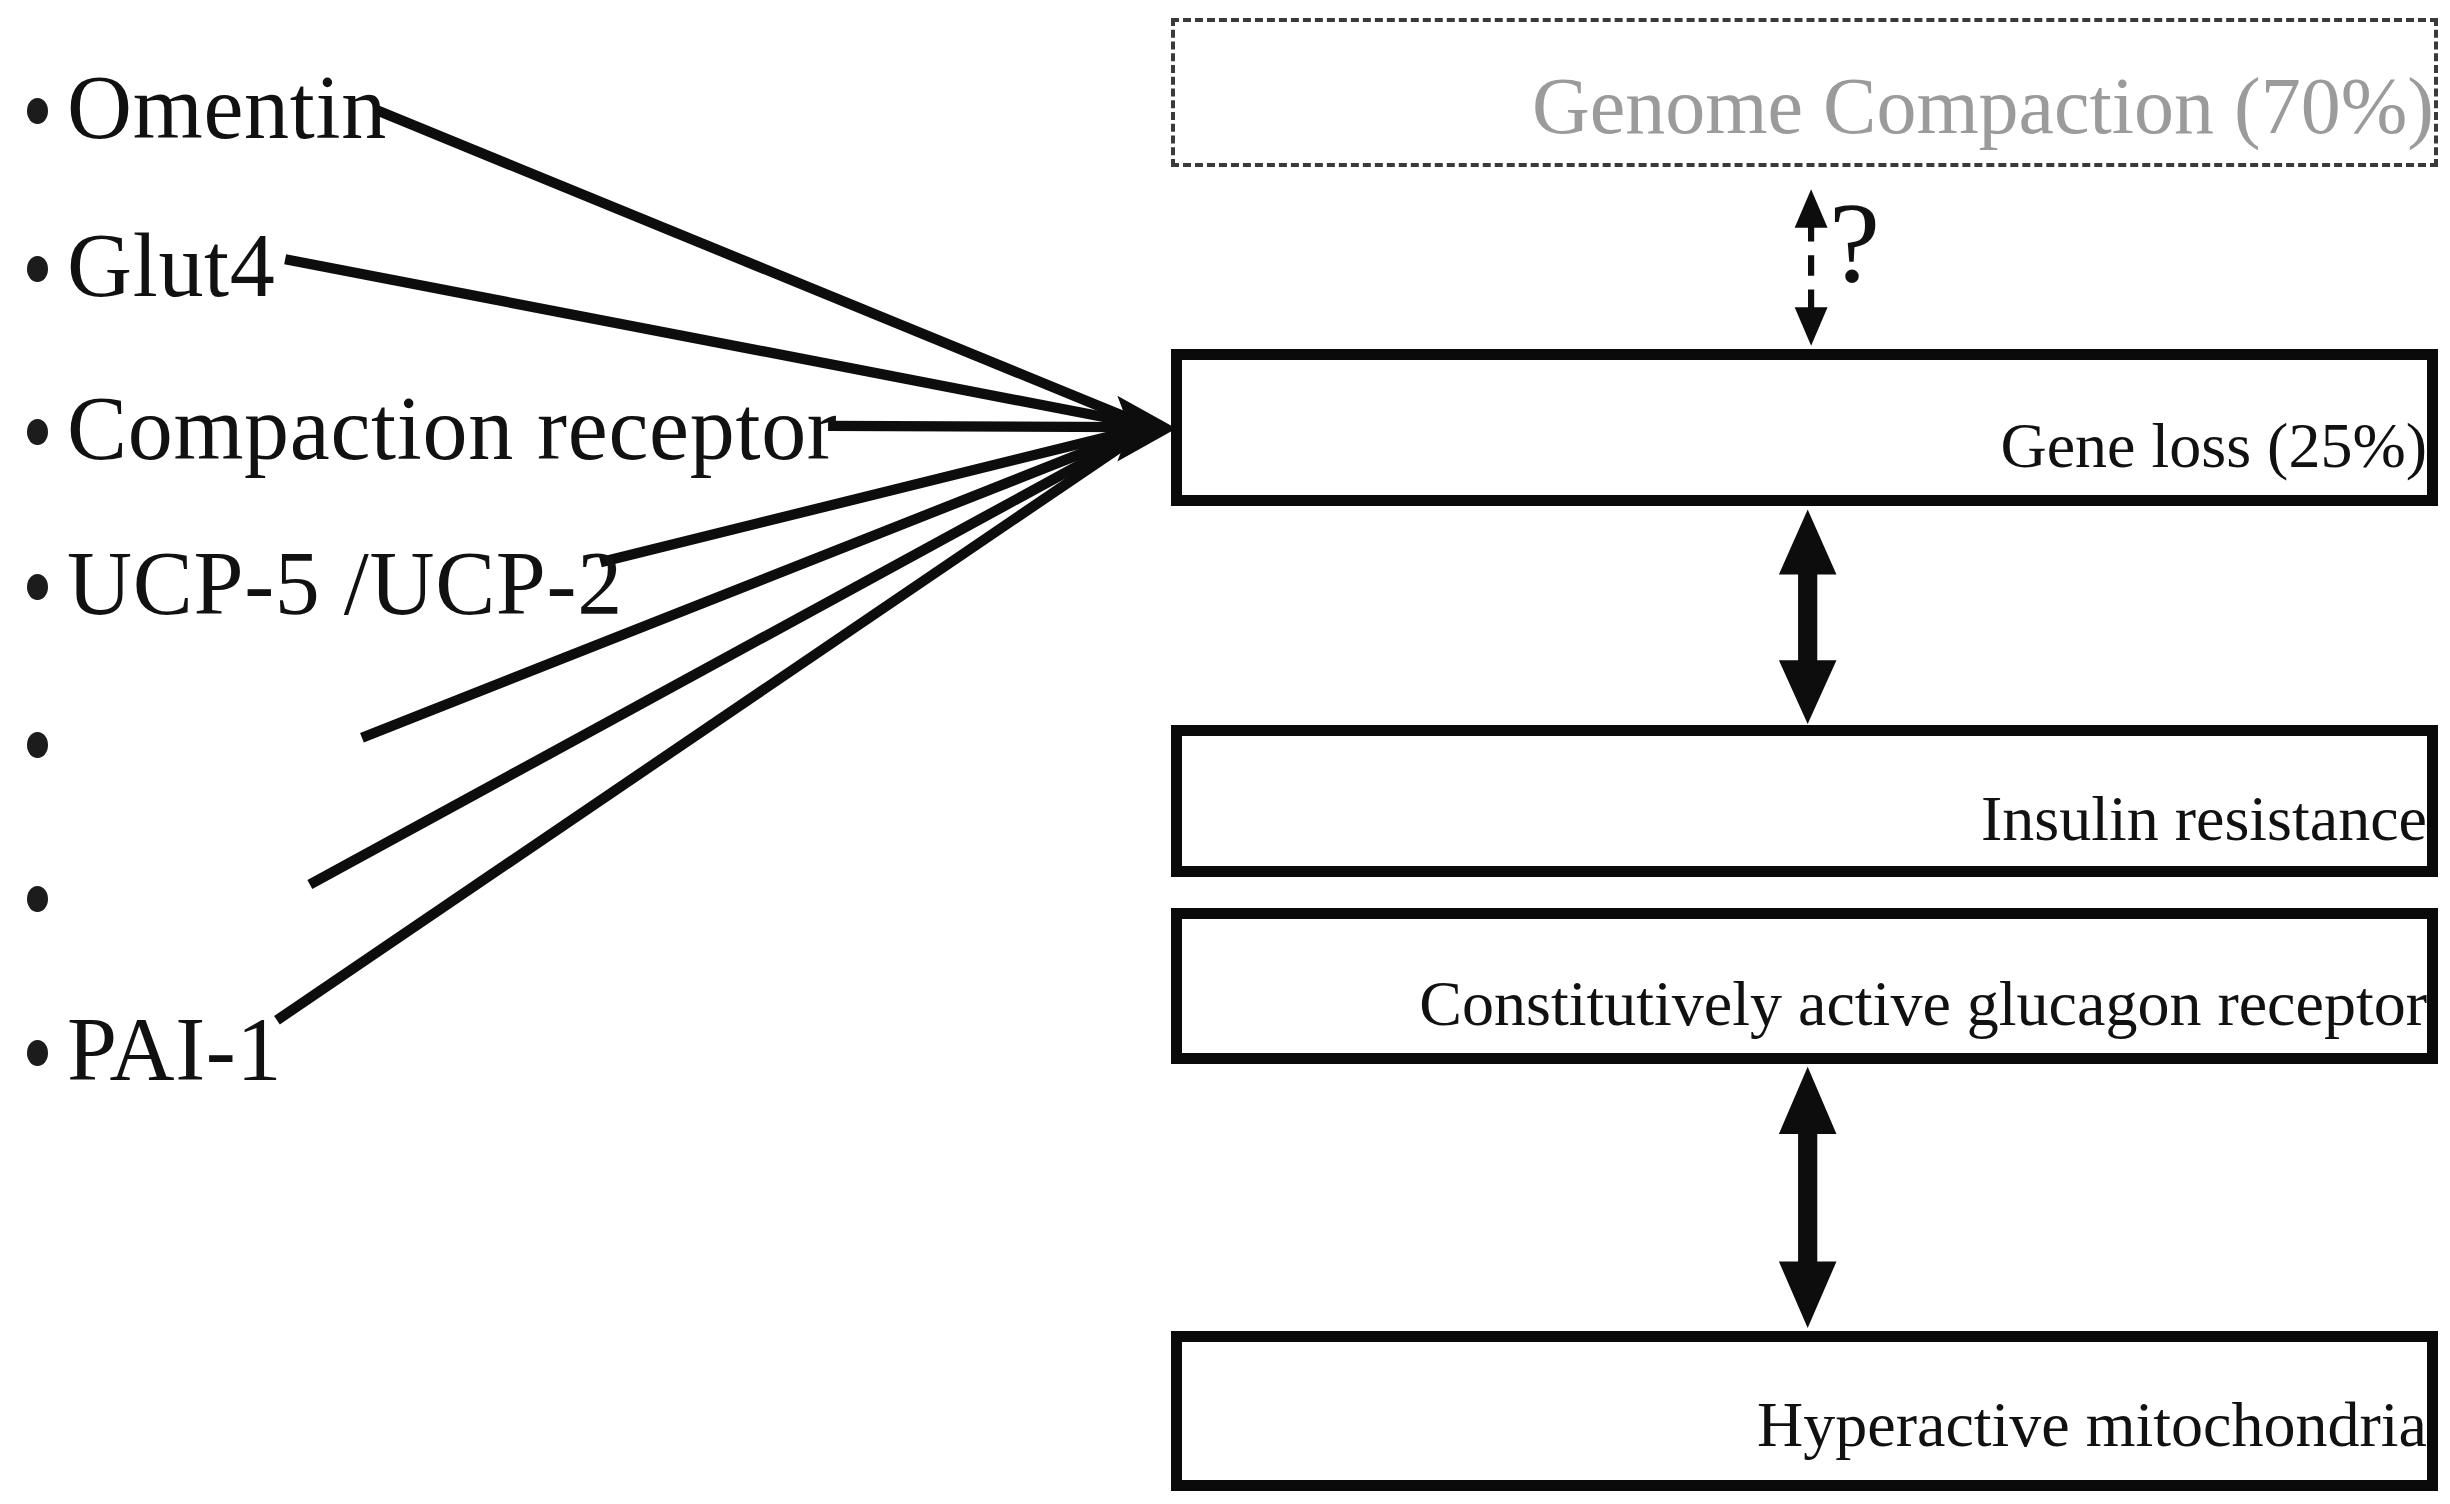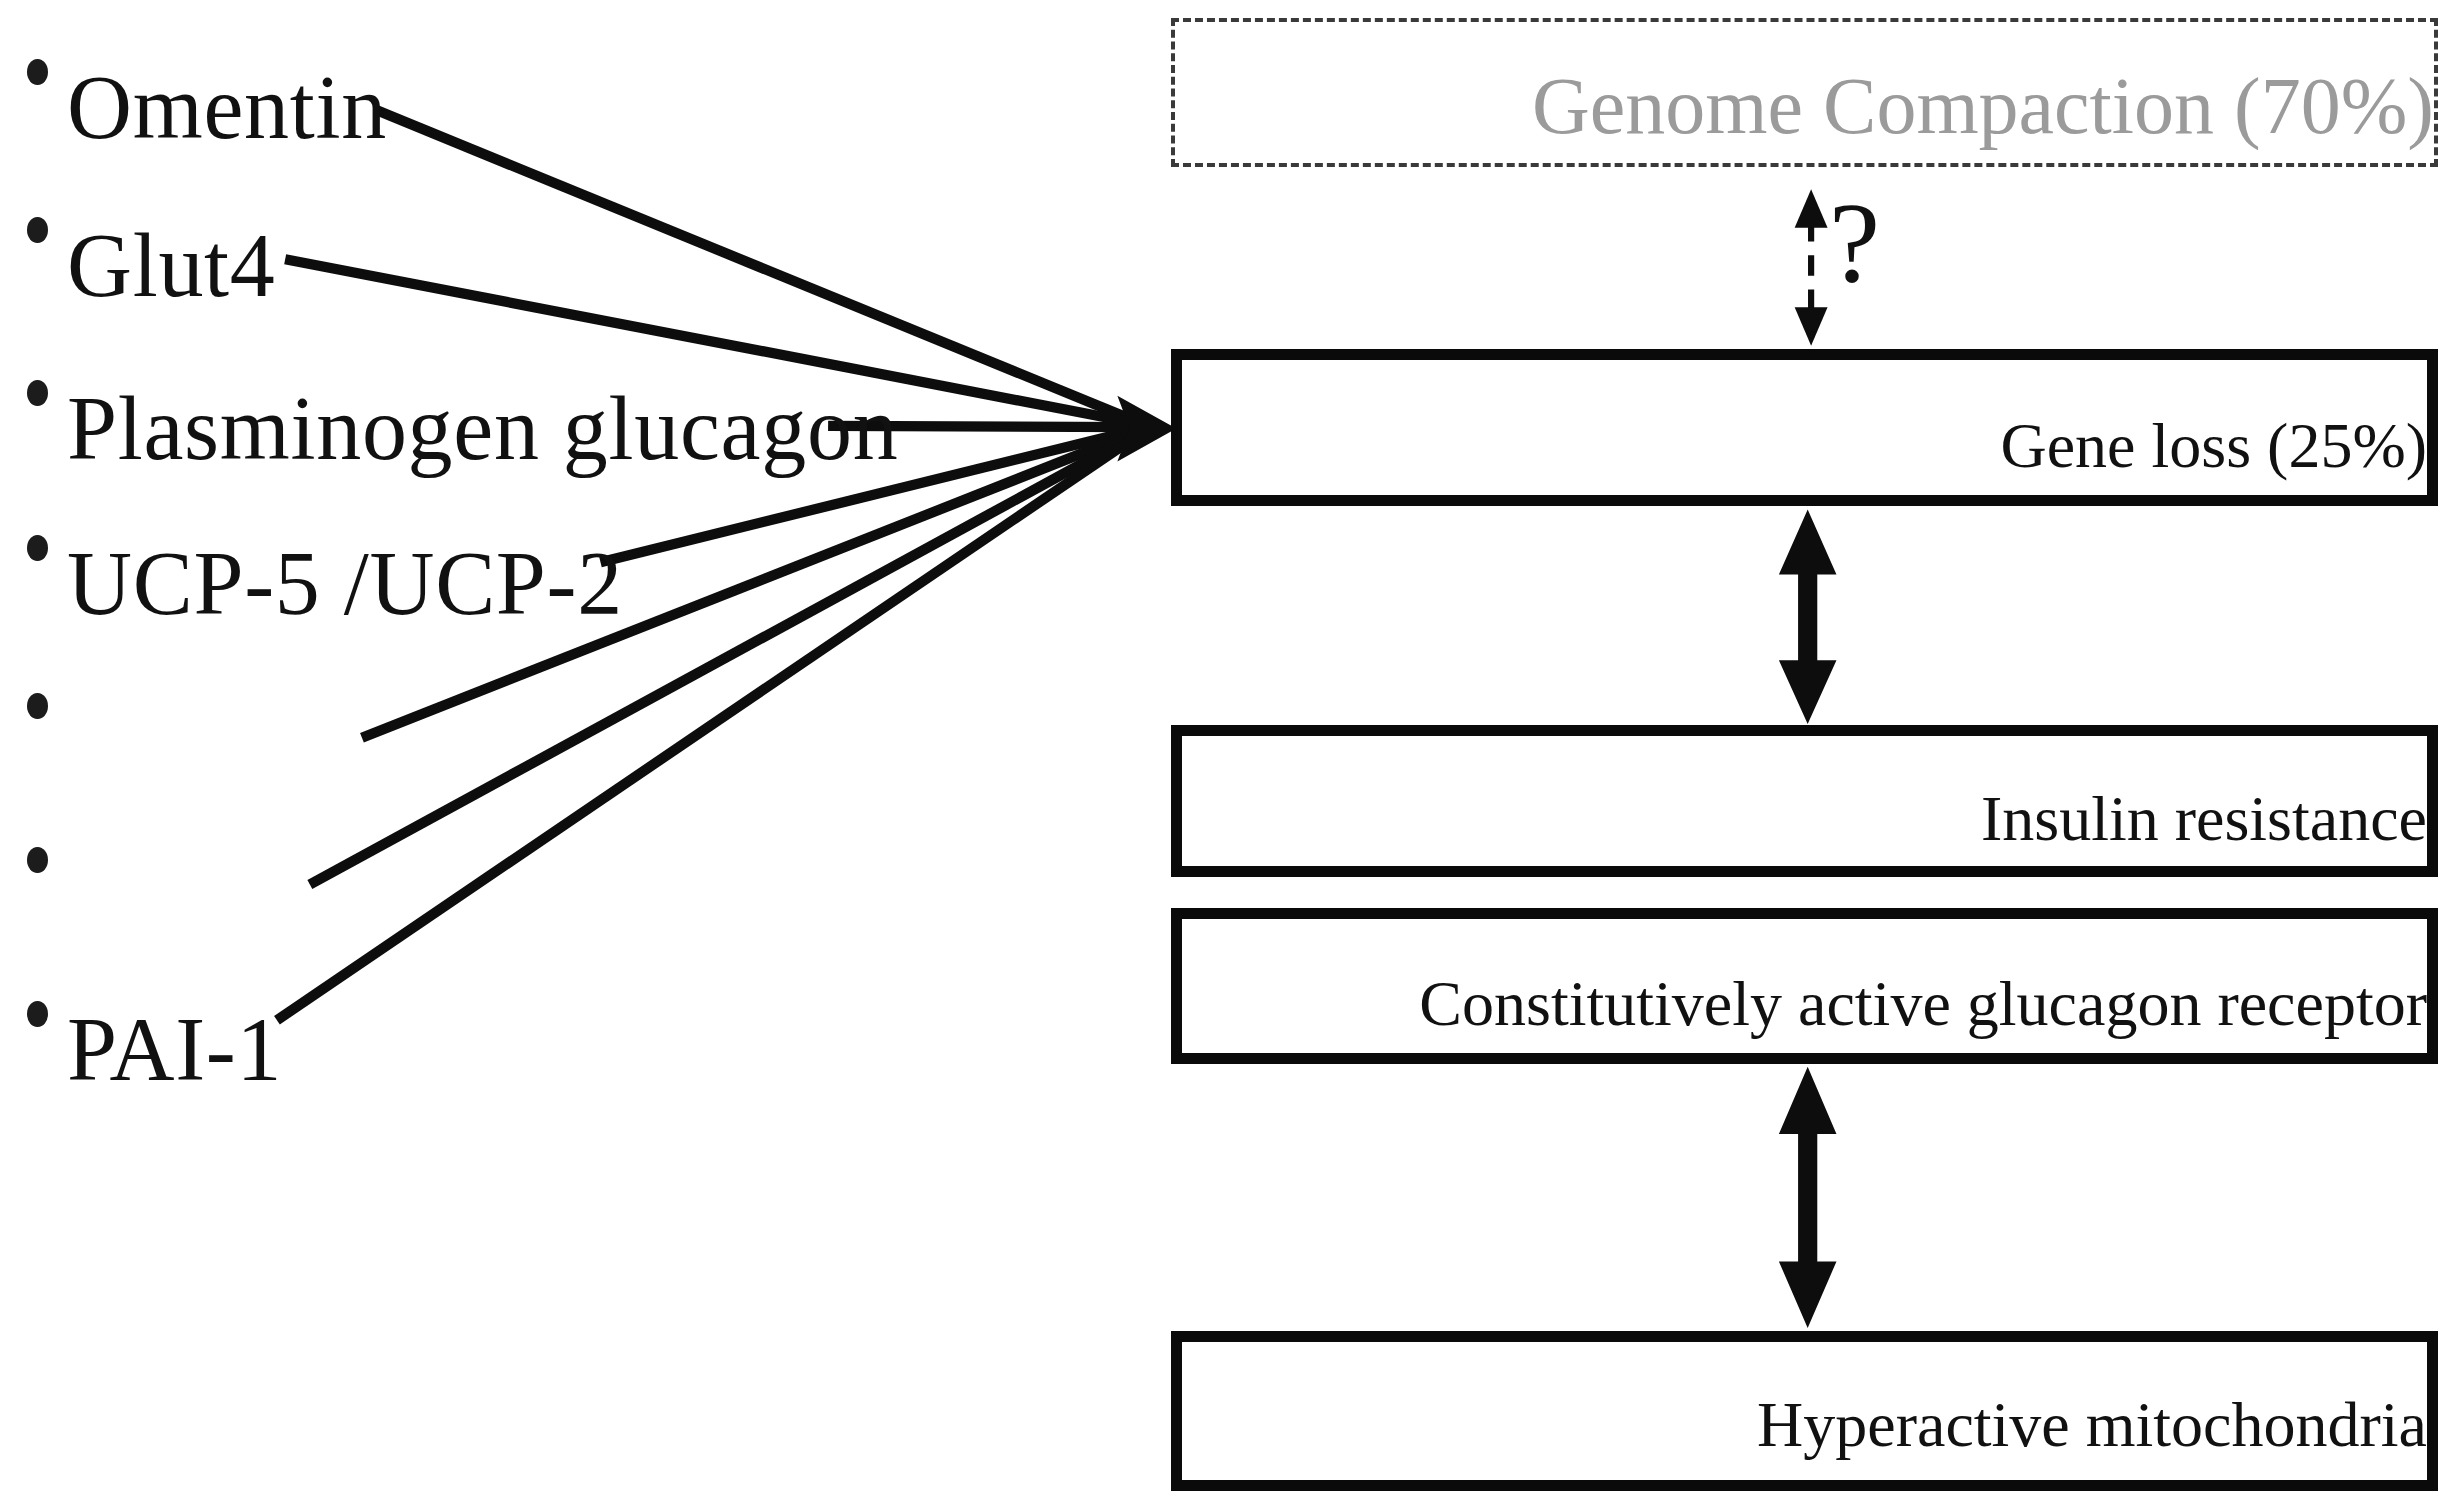--- a/index.html
+++ b/index.html
@@ -20,21 +20,21 @@
     position: absolute;
     left: 0; top: 0;
     width: 2450px;
     height: 1505px;
   }
   
   .list-item {
     position: absolute;
     left: 27.4px;
     display: flex;
-    align-items: flex-start;
+    align-items: center;
     height: 110px;
     white-space: nowrap;
   }
   .bullet {
     width: 20.6px;
     height: 26px;
     border-radius: 50%;
     background: #1c1c1c;
     margin-right: 19px;
     flex: 0 0 auto;
@@ -121,21 +121,21 @@
     <div class="list-item" style="top:53px">
       <span class="bullet"></span>
       <span class="list-label">Omentin</span>
     </div>
     <div class="list-item" style="top:211px">
       <span class="bullet"></span>
       <span class="list-label">Glut4</span>
     </div>
     <div class="list-item" style="top:374px">
       <span class="bullet"></span>
-      <span class="list-label">Plasminogen glucagon</span>
+      <span class="list-label">Compaction receptor</span>
     </div>
     <div class="list-item" style="top:529px">
       <span class="bullet"></span>
       <span class="list-label">UCP-5 /UCP-2</span>
     </div>
     <div class="list-item" style="top:687px">
       <span class="bullet"></span>
     </div>
     <div class="list-item" style="top:841px">
       <span class="bullet"></span>

